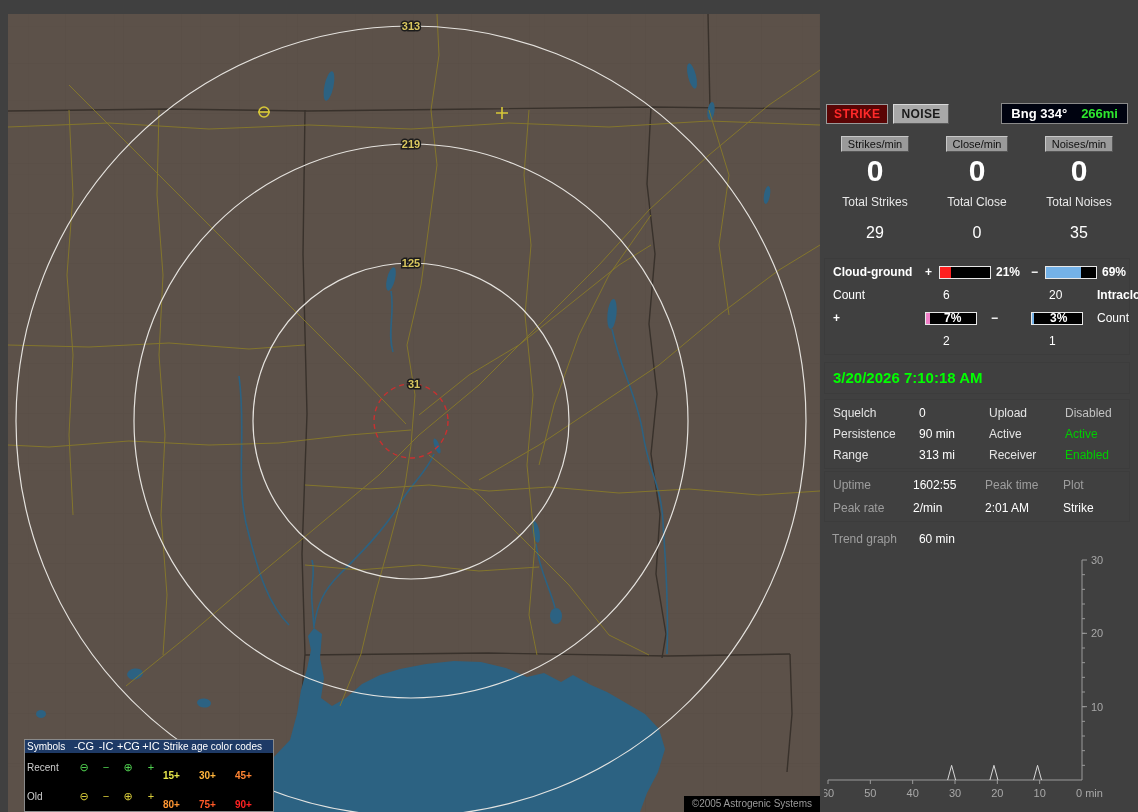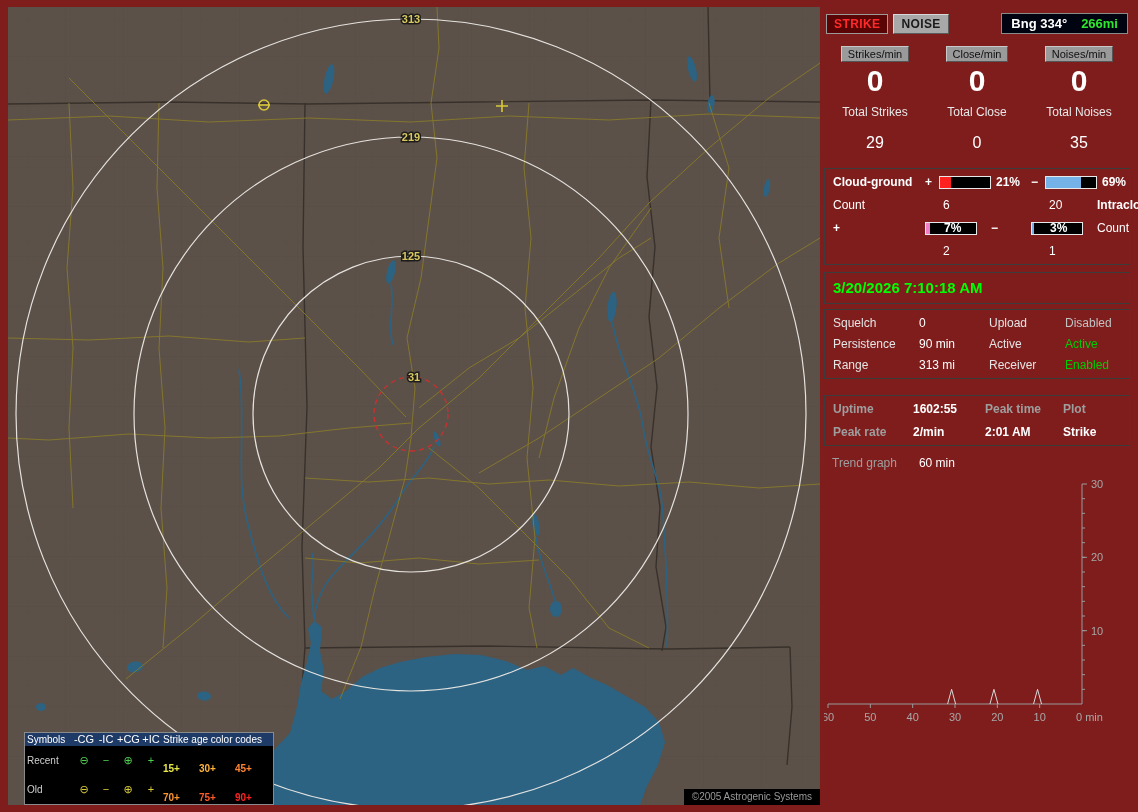--- a/index.html
+++ b/index.html
@@ -1,17 +1,17 @@
 <!DOCTYPE html>
 <html><head>
 <meta charset="utf-8">
 <style>
   html,body{margin:0;padding:0;background:#000;}
   body{width:1138px;height:812px;overflow:hidden;font-family:"Liberation Sans",sans-serif;}
-  .app{display:flex;width:1138px;height:812px;background:#7f1d1d;}
+  .app{display:flex;width:1138px;height:812px;background:#404040;align-items:flex-end;}
 
   
   .map-wrap{position:relative;width:812px;height:798px;margin:7px 0 0 8px;background:#5c5149;flex:none;}
   .map-wrap svg{display:block;}
   .copyright{position:absolute;right:0;bottom:0;background:#000;color:#9a9a9a;font-size:10px;padding:2px 8px 3px;}
 
   .legend{position:absolute;left:16px;bottom:0;background:#000;border:1px solid #8a8a8a;font-size:10px;color:#cfcfcf;width:248px;}
   .lg-row{display:grid;grid-template-columns:46px 22px 22px 22px 24px 36px 36px 34px;align-items:center;padding:1px 2px;}
   .lg-head{background:#1e3a66;color:#fff;}
   .lg-age-head{grid-column:6 / span 3;white-space:nowrap;}
@@ -48,21 +48,21 @@
   .c3{grid-column:3;}
   .c6{grid-column:6;}
 
   .clock-panel{margin-top:7px;}
   .clock{color:#00ff00;font-weight:bold;font-size:15px;}
 
   .settings-panel{margin-top:5px;}
   .settings-grid{display:grid;grid-template-columns:86px 70px 76px auto;row-gap:7px;font-size:12px;color:#e4e4e4;}
   .set-val{color:#fff;}
 
-  .status-panel{margin-top:16px;font-weight:bold;}
+  .status-panel{margin-top:2px;}
   .status-grid{display:grid;grid-template-columns:80px 72px 78px auto;row-gap:9px;font-size:12px;}
   .stat-label{color:#9e9e9e;}
   .stat-val{color:#fff;}
 
   .trend-head{display:flex;gap:22px;padding:10px 8px 2px;font-size:12px;}
   .trend-svg-wrap{margin-top:4px;}
 </style>
 </head>
 <body>
 
@@ -179,21 +179,21 @@
         <span class="lg-age" style="color: rgb(232, 232, 74);">15+</span>
         <span class="lg-age" style="color: rgb(255, 180, 60);">30+</span>
         <span class="lg-age" style="color: rgb(255, 132, 50);">45+</span>
       </div>
       <div class="lg-row">
         <span>Old</span>
         <span class="lg-sym" style="color: rgb(216, 204, 58);">⊖</span>
         <span class="lg-sym" style="color: rgb(216, 204, 58);">−</span>
         <span class="lg-sym" style="color: rgb(216, 204, 58);">⊕</span>
         <span class="lg-sym" style="color: rgb(216, 204, 58);">+</span>
-        <span class="lg-age" style="color: rgb(255, 150, 50);">70+</span>
+        <span class="lg-age" style="color: rgb(255, 150, 50);">80+</span>
         <span class="lg-age" style="color: rgb(255, 90, 40);">75+</span>
         <span class="lg-age" style="color: rgb(255, 34, 34);">90+</span>
       </div>
     </div>
 
     <div class="copyright">©2005 Astrogenic Systems</div>
   </div>
 
   <div class="sidebar">
 

